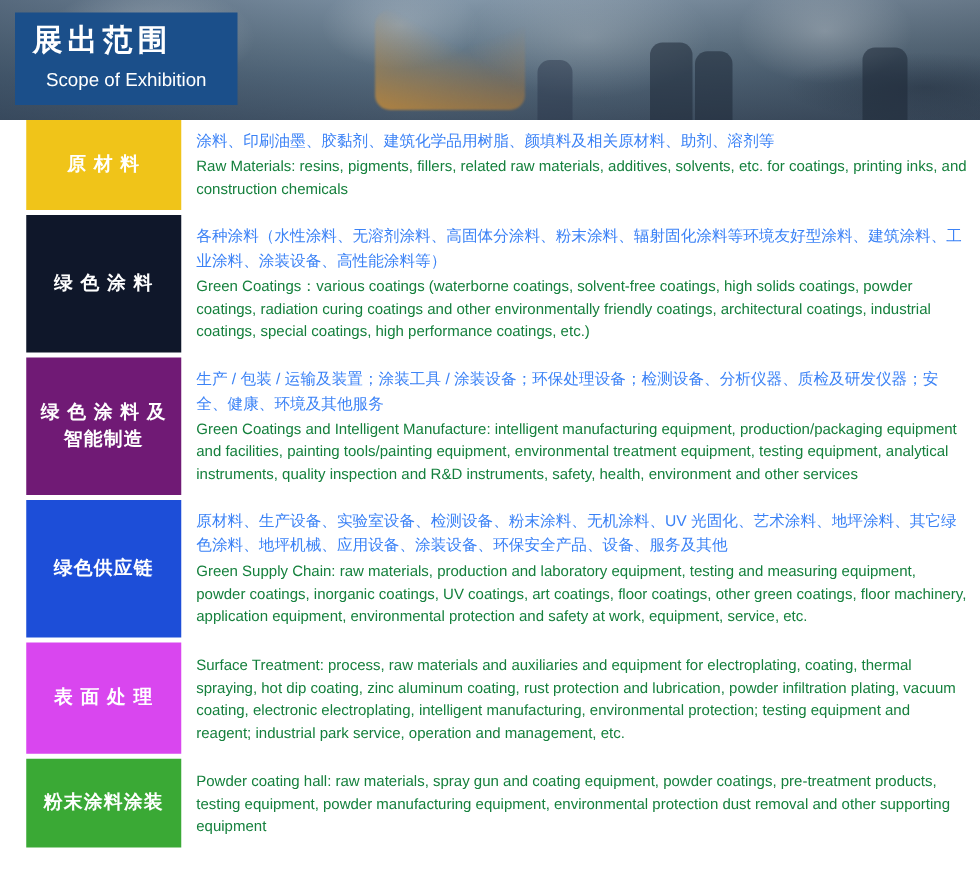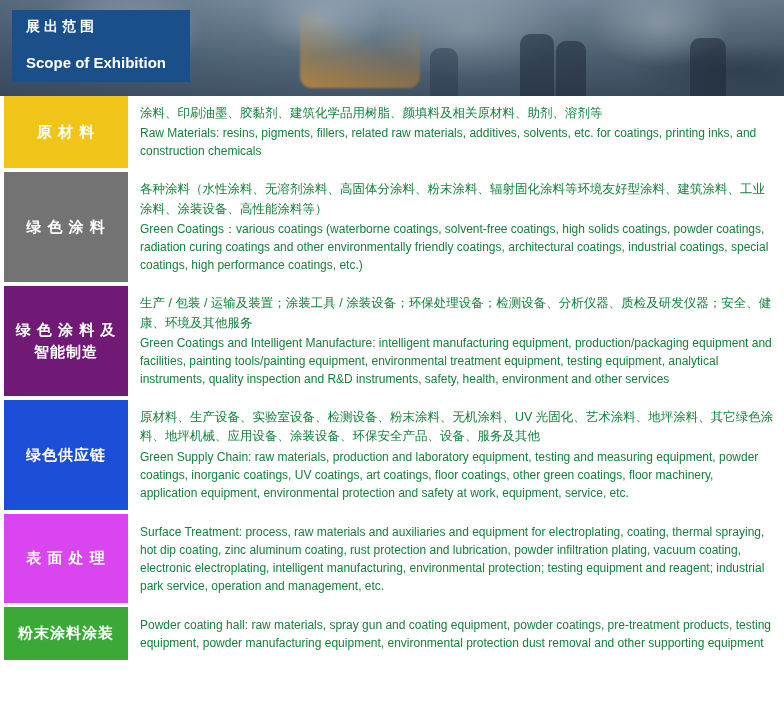--- a/index.html
+++ b/index.html
@@ -70,51 +70,52 @@
     position: absolute;
     left: 12px;
     top: 10px;
     background: #1b4f8a;
     color: #ffffff;
     padding: 8px 14px 9px 14px;
     box-sizing: border-box;
     min-width: 178px;
   }
   .hero-title-cn {
-    font-size: 14px;
+    font-size: 24px;
     font-weight: bold;
     letter-spacing: 4px;
     line-height: 1.25;
   }
   .hero-title-en {
     font-size: 15px;
-    font-weight: bold;
+    font-weight: normal;
     line-height: 1.35;
-    margin-top: 17px;
+    margin-top: 7px;
+    text-align: center;
   }
 
   
   .rows {
     width: 784px;
   }
   .row {
     display: flex;
     align-items: stretch;
     width: 784px;
     box-sizing: border-box;
     padding: 0;
     margin: 0;
     border-bottom: 4px solid #ffffff;
   }
   .row:last-child { border-bottom: none; }
 
   .tag {
     flex: 0 0 124px;
     width: 124px;
-    margin-left: 4px;
+    margin-left: 21px;
     display: flex;
     align-items: center;
     justify-content: center;
     text-align: center;
     color: #ffffff;
     font-size: 15px;
     font-weight: bold;
     line-height: 1.45;
     letter-spacing: 1px;
     padding: 6px 4px;
@@ -122,21 +123,21 @@
   }
 
   .desc {
     flex: 1 1 auto;
     padding: 8px 10px 8px 12px;
     box-sizing: border-box;
   }
   .desc-cn {
     font-size: 12.5px;
     line-height: 1.55;
-    color: #15803d;
+    color: #3b82f6;
   }
   .desc-en {
     font-size: 12px;
     line-height: 1.5;
     color: #15803d;
     margin-top: 1px;
   }
 </style>
 </head>
 <body>
@@ -161,21 +162,21 @@
 
     <div class="row">
       <div class="tag" style="background:#f0c419;">原 材 料</div>
       <div class="desc">
         <div class="desc-cn">涂料、印刷油墨、胶黏剂、建筑化学品用树脂、颜填料及相关原材料、助剂、溶剂等</div>
         <div class="desc-en">Raw Materials: resins, pigments, fillers, related raw materials, additives, solvents, etc. for coatings, printing inks, and construction chemicals</div>
       </div>
     </div>
 
     <div class="row">
-      <div class="tag" style="background:#737373;text-align:center;">绿 色 涂 料</div>
+      <div class="tag" style="background:#0f172a;text-align:center;">绿 色 涂 料</div>
       <div class="desc">
         <div class="desc-cn">各种涂料（水性涂料、无溶剂涂料、高固体分涂料、粉末涂料、辐射固化涂料等环境友好型涂料、建筑涂料、工业涂料、涂装设备、高性能涂料等）</div>
         <div class="desc-en">Green Coatings：various coatings (waterborne coatings, solvent-free coatings, high solids coatings, powder coatings, radiation curing coatings and other environmentally friendly coatings, architectural coatings, industrial coatings, special coatings, high performance coatings, etc.)</div>
       </div>
     </div>
 
     <div class="row">
       <div class="tag" style="background:#701a75;">绿 色 涂 料 及智能制造</div>
       <div class="desc">
         <div class="desc-cn">生产 / 包装 / 运输及装置；涂装工具 / 涂装设备；环保处理设备；检测设备、分析仪器、质检及研发仪器；安全、健康、环境及其他服务</div>

